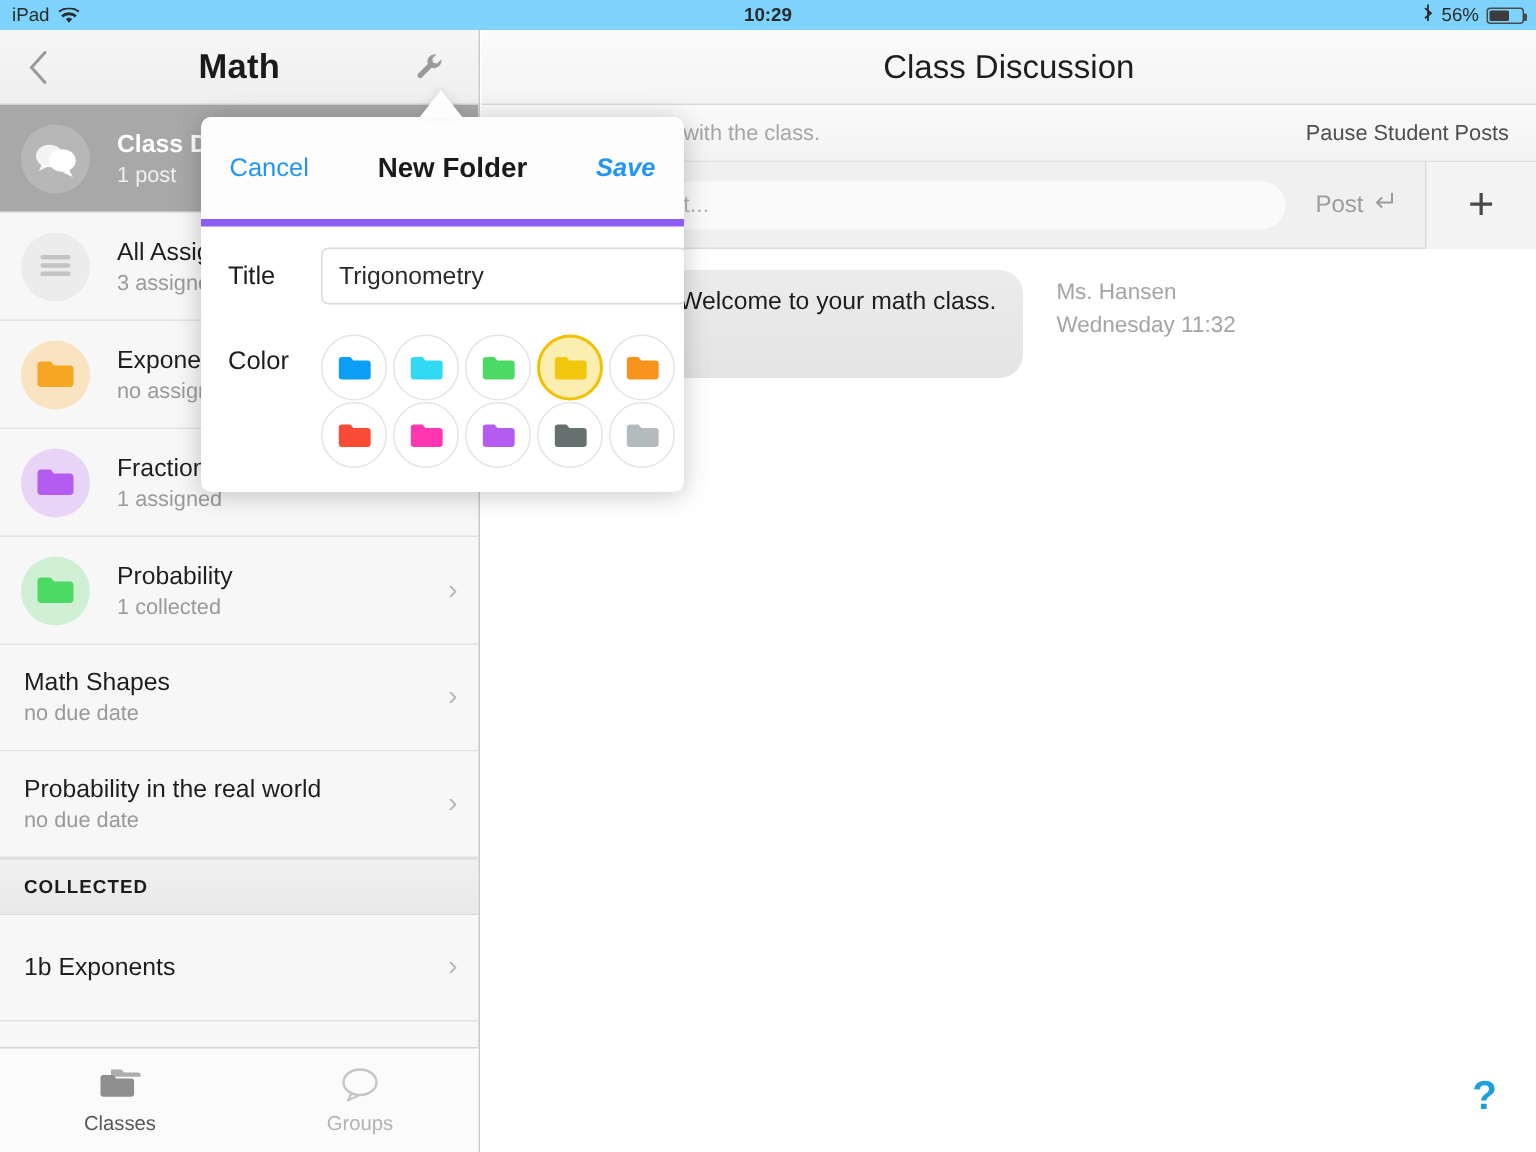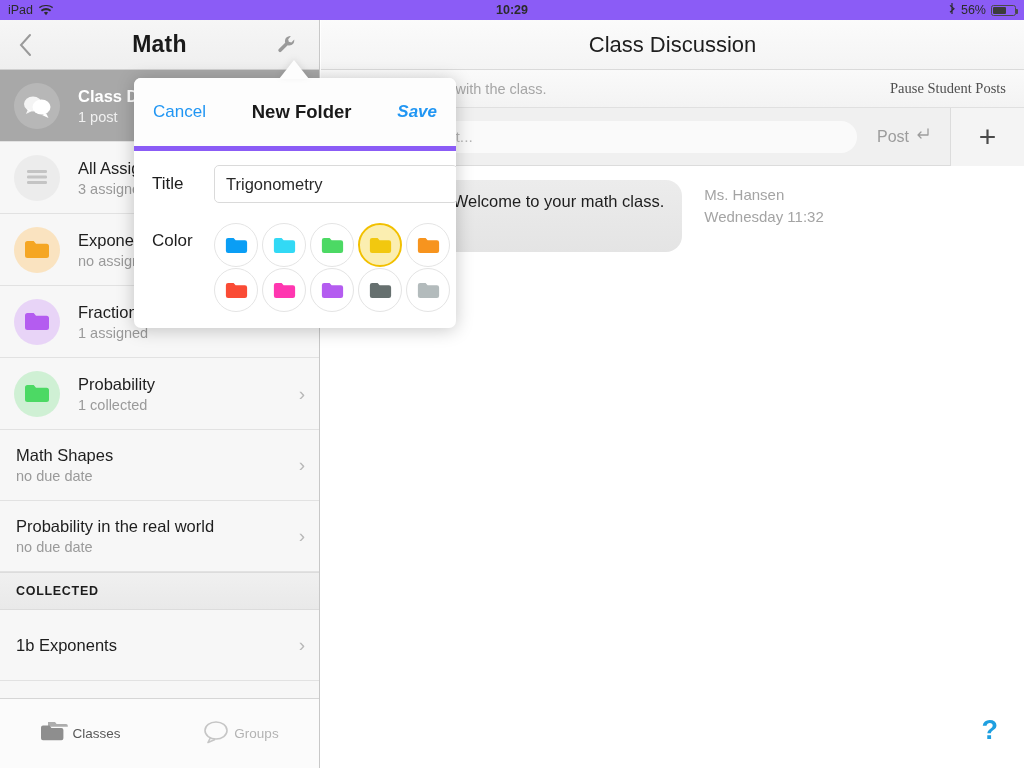--- a/index.html
+++ b/index.html
@@ -8,21 +8,21 @@
     font-family: "Liberation Sans", sans-serif;
     overflow: hidden;
     background: #ffffff;
     -webkit-font-smoothing: antialiased;
   }
   #app { position: relative; width: 1024px; height: 768px; }
 
   
   .statusbar {
     position: absolute; top: 0; left: 0; width: 1024px; height: 20px;
-    background: #8b5cf6;
+    background: #7dd3fc;
     font-size: 12.5px; color: #2b2b2b;
     display: flex; align-items: center;
   }
   .sb-left { position: absolute; left: 8px; display: flex; align-items: center; gap: 6px; }
   .sb-center { position: absolute; left: 0; width: 100%; text-align: center; font-weight: bold; }
   .sb-right { position: absolute; right: 8px; display: flex; align-items: center; gap: 5px; }
   .wifi { display: inline-block; width: 13px; height: 10px; position: relative; }
   .wifi svg { display: block; }
   .batt {
     width: 25px; height: 11px; border: 1px solid #4a4a4a; border-radius: 2.5px;
@@ -87,42 +87,42 @@
     border-top: 1px solid #dcdcdc; border-bottom: 1px solid #dcdcdc;
     font-size: 12.5px; font-weight: bold; letter-spacing: .7px; color: #1c1c1c;
   }
 
   .tabbar {
     position: absolute; bottom: 0; left: 0; width: 320px; height: 70px;
     background: #fbfbfb; border-top: 1px solid #d6d6d6;
     display: flex;
   }
   .tab {
-    flex: 1 1 0; display: flex; 
+    flex: 1 1 0; display: flex; flex-direction: column;
     align-items: center; justify-content: center; gap: 3px;
     font-size: 13.5px; color: #b3b3b3;
   }
   .tab.active { color: #585858; }
 
   
   .detail { position: absolute; top: 20px; left: 321px; width: 703px; height: 748px; background: #ffffff; }
   .detail-nav {
     height: 50px; position: relative; display: flex; align-items: center; justify-content: center;
     background: linear-gradient(#fbfbfb, #f4f4f4);
     border-bottom: 1px solid #dadada;
   }
   .detail-title { font-size: 22px; color: #1e1e1e; }
   .banner {
     height: 38px; display: flex; align-items: center; justify-content: space-between;
     padding: 0 18px 0 8px;
     background: linear-gradient(#fafafa,#f3f3f3);
     border-bottom: 1px solid #e0e0e0;
     font-size: 14.5px; color: #a6a6a6;
   }
-  .banner .pause { color: #4f4f4f; font-family: Liberation Serif, serif; }
+  .banner .pause { color: #4f4f4f; }
   .composer {
     height: 58px; display: flex; align-items: center;
     background: #f0f0f0; border-bottom: 1px solid #dcdcdc;
   }
   .comment-field {
     flex: 1 1 auto; margin: 0 0 0 6px; height: 32px;
     background: #fafafa; border-radius: 16px;
     display: flex; align-items: center; padding: 0 16px;
     font-size: 15.5px; color: #b6b6b6;
   }

